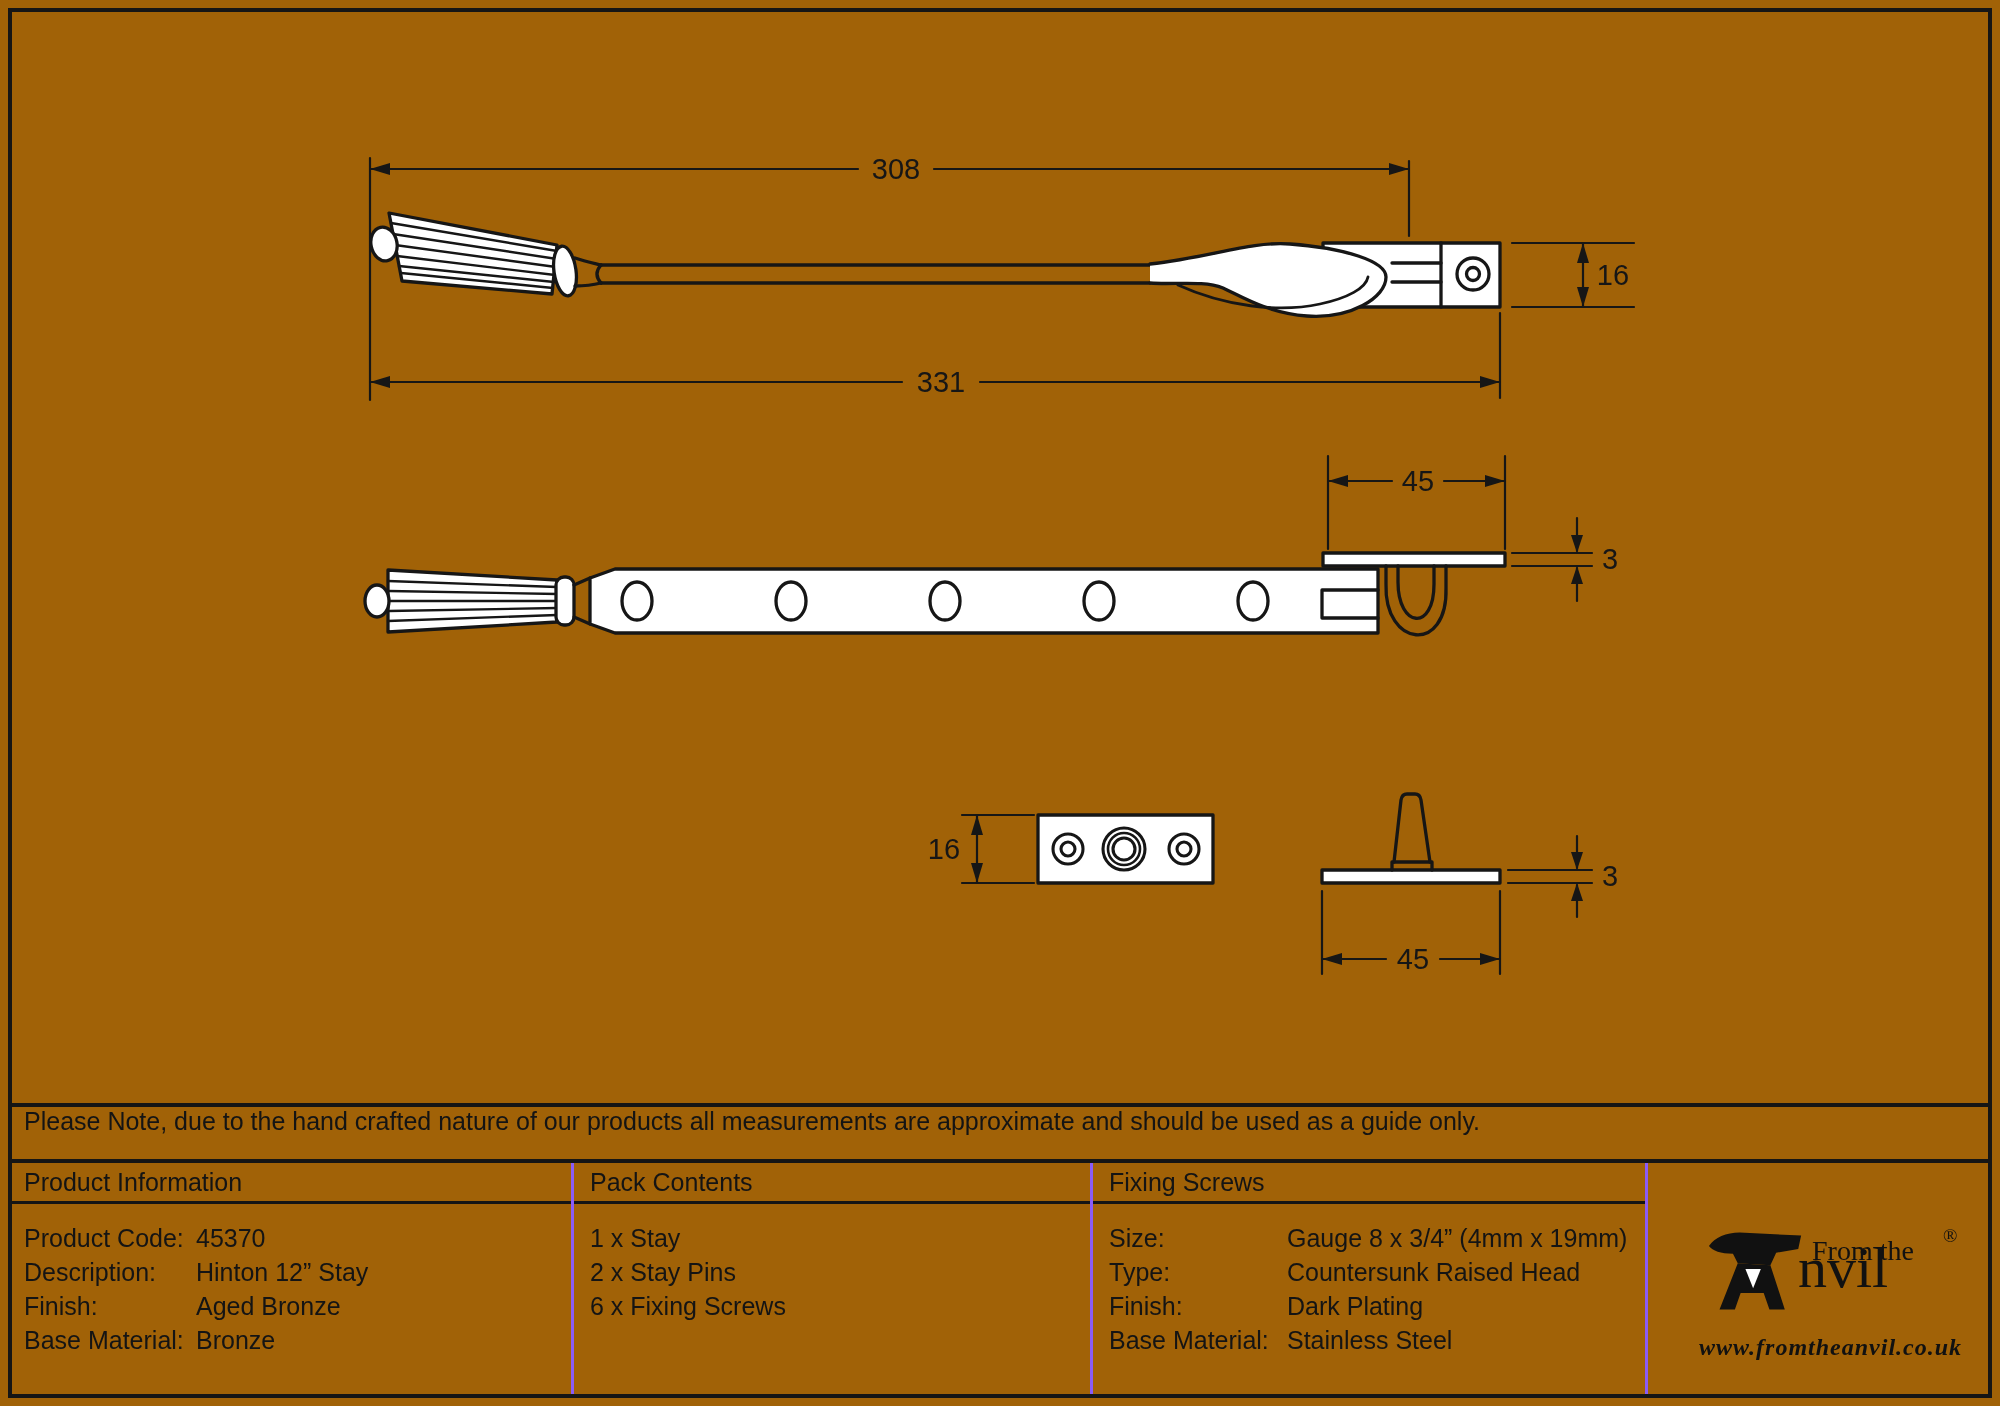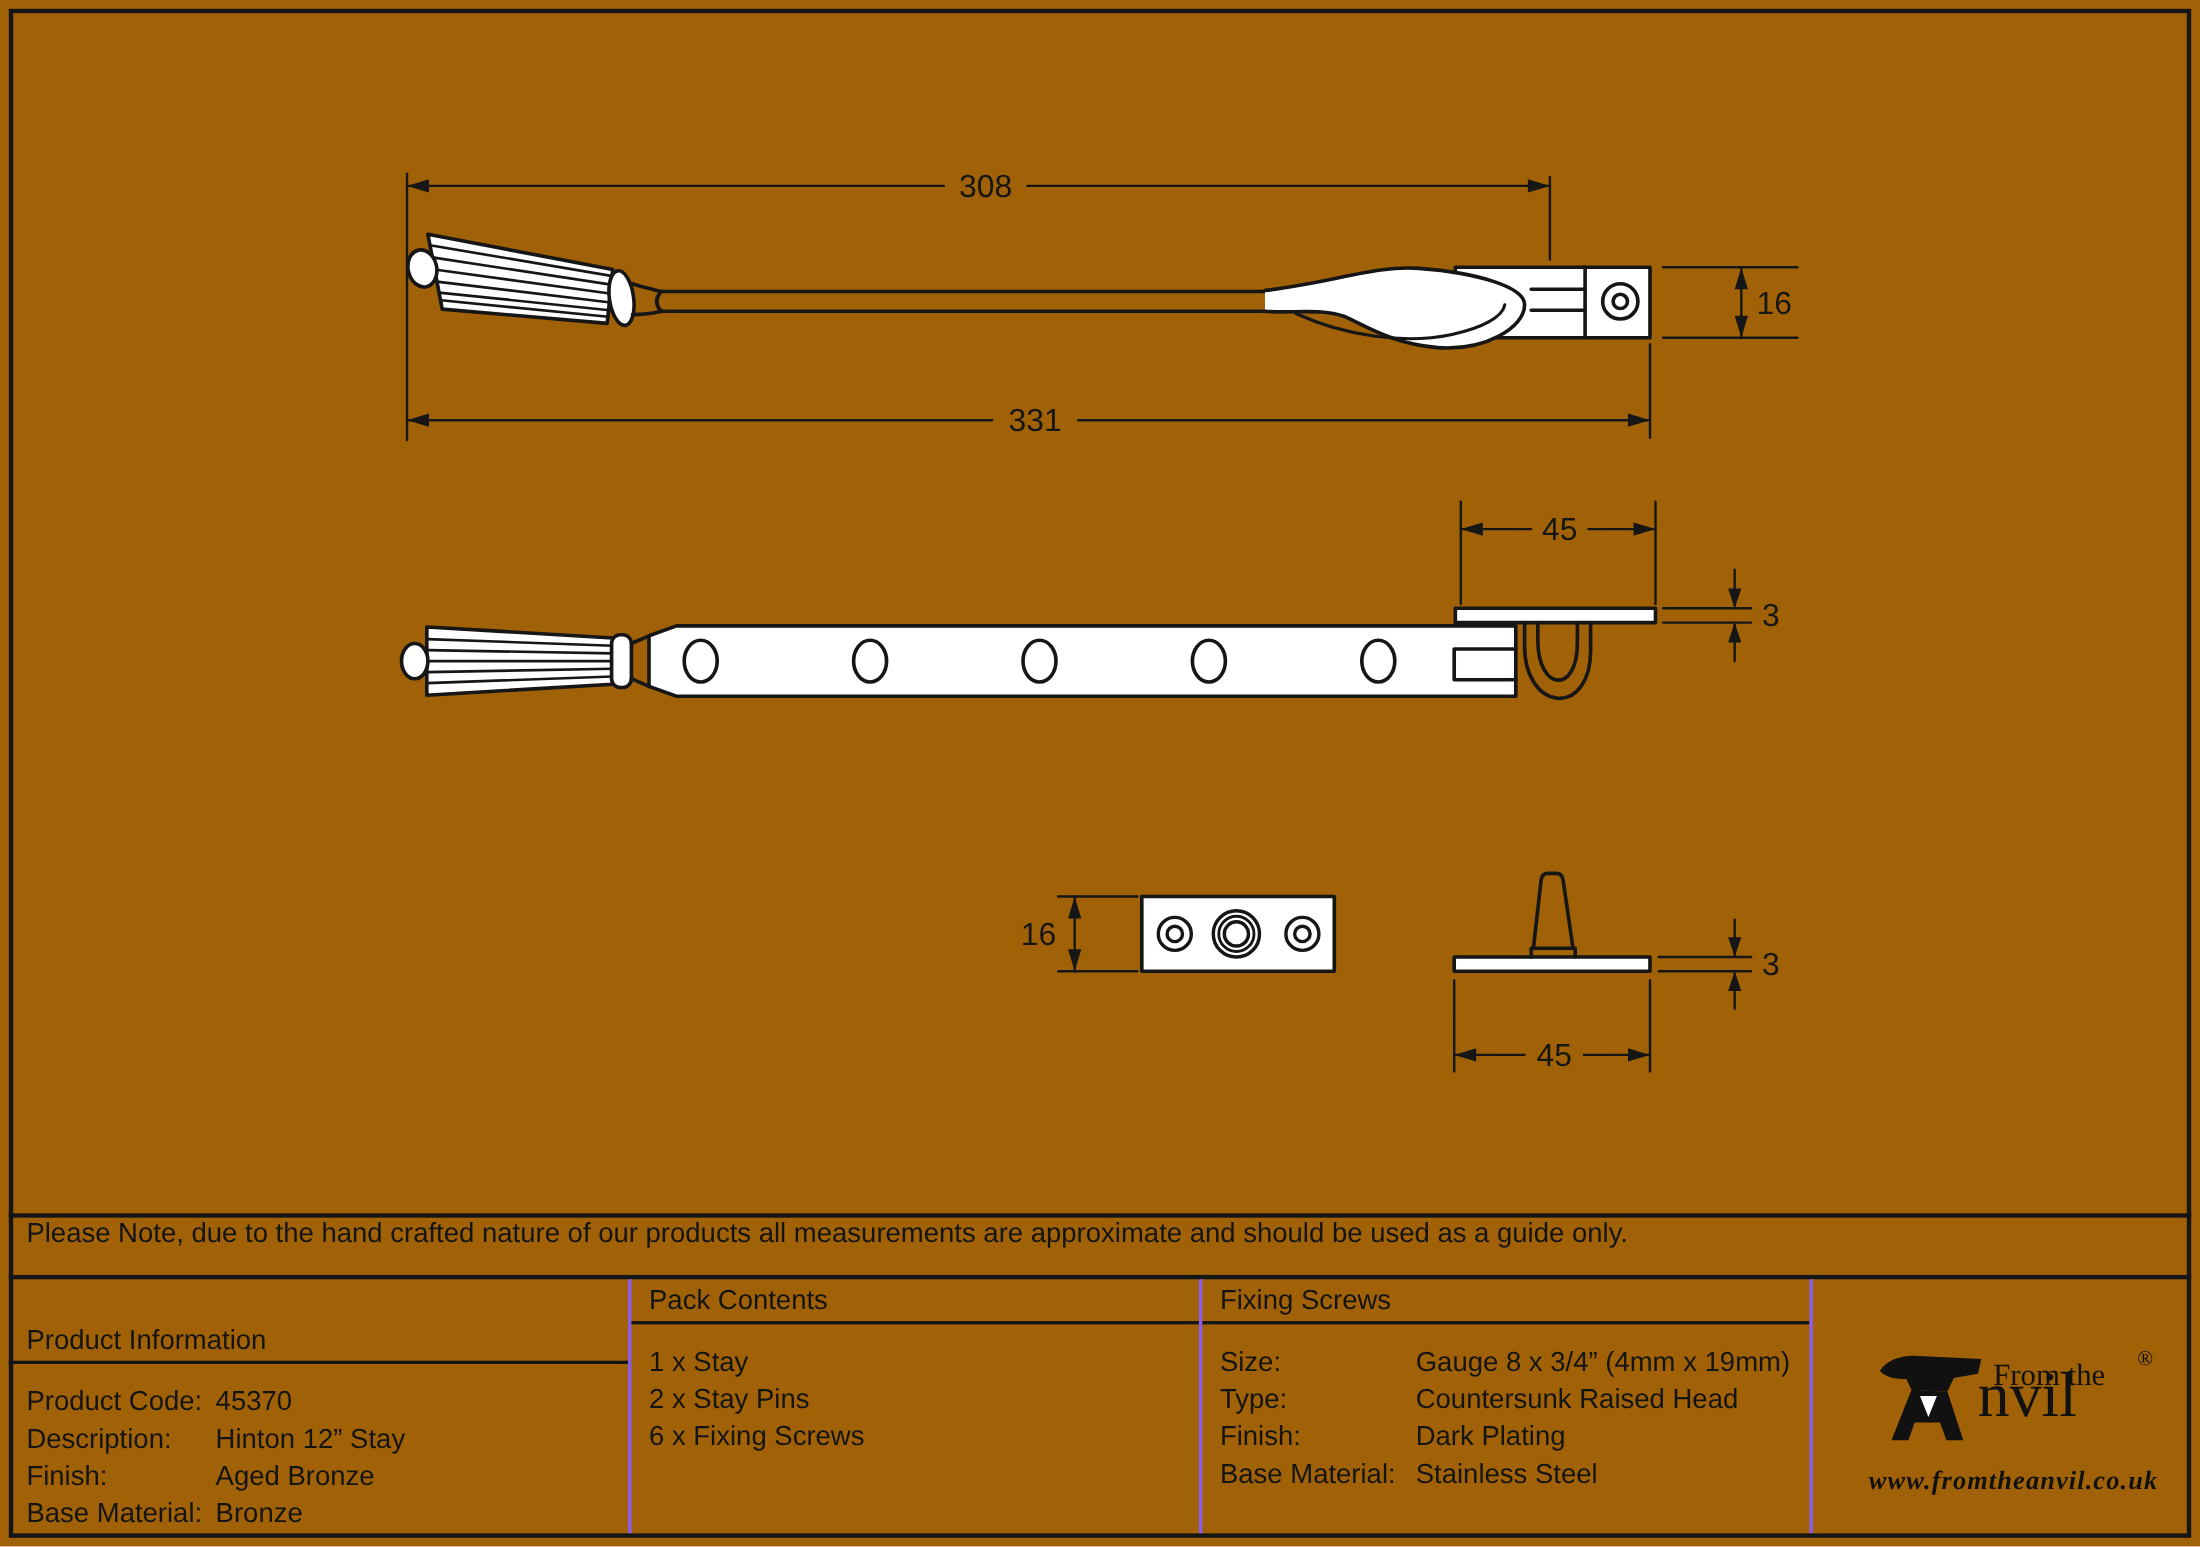--- a/index.html
+++ b/index.html
@@ -9,21 +9,21 @@
   svg text{font-family:"Liberation Sans",sans-serif;}
   .dim-label{font-size:29px;fill:#161616;}
 
   .note-row{position:absolute;left:8px;right:8px;top:1103px;height:60px;box-sizing:border-box;
             border-top:4px solid #151515;border-bottom:4px solid #151515;
             display:flex;padding-left:16px;font-size:25px;}
 
   .info-table{position:absolute;left:8px;right:8px;top:1163px;bottom:8px;display:flex;}
   .col{box-sizing:border-box;}
   .col + .col{border-left:3px solid #8b5cf6;}
-  .col1{width:563px;margin-top:36px;}
+  .col1{width:563px;}
   .col2{width:519px;}
   .col3{width:555px;}
   .col4{flex:1;position:relative;}
   .col-header{height:41px;box-sizing:border-box;border-bottom:3px solid #151515;
               display:flex;align-items:center;padding-left:16px;font-size:25px;}
   .col-body{padding:17px 10px 0 16px;font-size:25px;line-height:34px;}
   .spec-row{display:flex;align-items:center;}
   .spec-label{width:172px;flex:none;}
   .col3 .spec-label{width:178px;}
 

